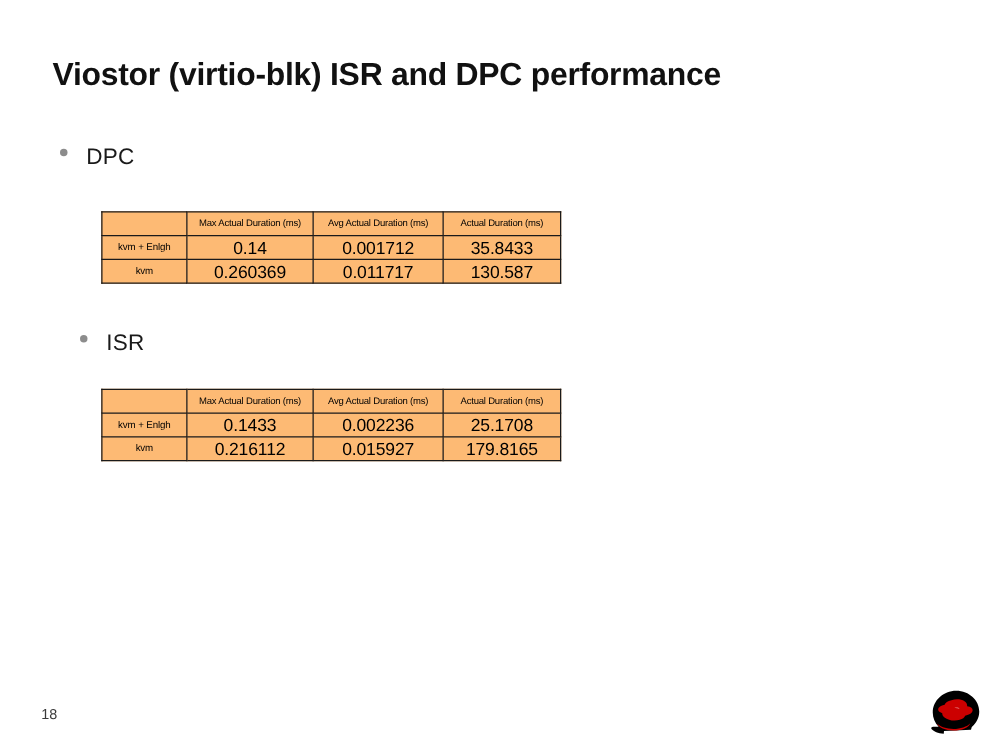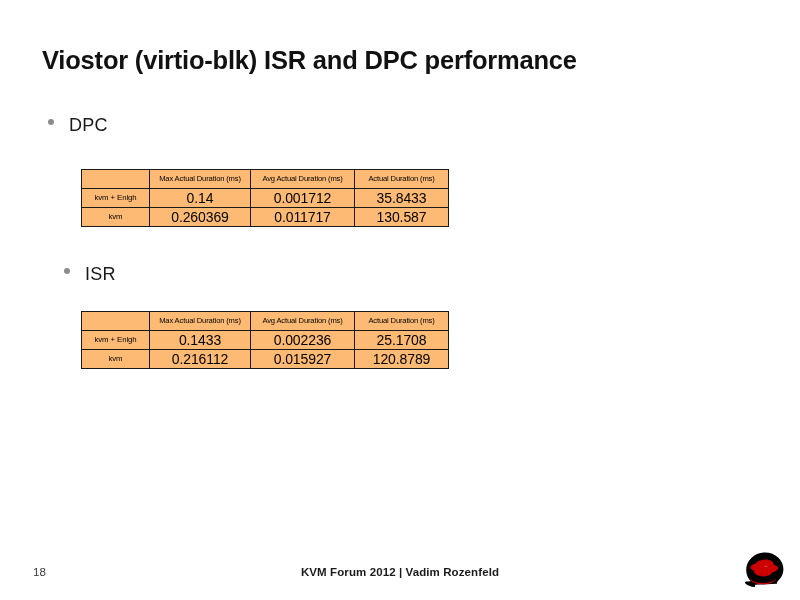--- a/index.html
+++ b/index.html
@@ -204,28 +204,27 @@
       <tr>
         <td class="rowlabel">kvm + Enlgh</td>
         <td>0.1433</td>
         <td>0.002236</td>
         <td>25.1708</td>
       </tr>
       <tr>
         <td class="rowlabel">kvm</td>
         <td>0.216112</td>
         <td>0.015927</td>
-        <td>120.8789</td>
+        <td>179.8165</td>
       </tr>
     </tbody>
   </table>
 
   <div class="footer-page">18</div>
 
-  <div class="footer-center">KVM Forum 2012 | Vadim Rozenfeld</div>
 
   <div class="logo">
     <svg viewBox="0 0 46 42" xmlns="http://www.w3.org/2000/svg">
 
       <path d="M23 1.5C12.6 1.5 4.2 9.3 4.2 18.9c0 4.4 1.8 8.4 4.7 11.4
                l-4.3 0.1c-1.4 0-2.1 1.1-1.2 2.0 1.6 1.7 5.0 3.4 9.6 3.6
                l0.2-2.3 21.6-1.0 0.6-2.2c3.7-3.1 6.0-7.5 6.0-12.4
                C41.4 9.3 33.4 1.5 23 1.5z" fill="#000000"></path>
 
       <path d="M19.2 9.2c3.4-1.2 7.8-0.9 10.4 0.8 1.6 1.0 2.3 2.5 2.1 4.0

